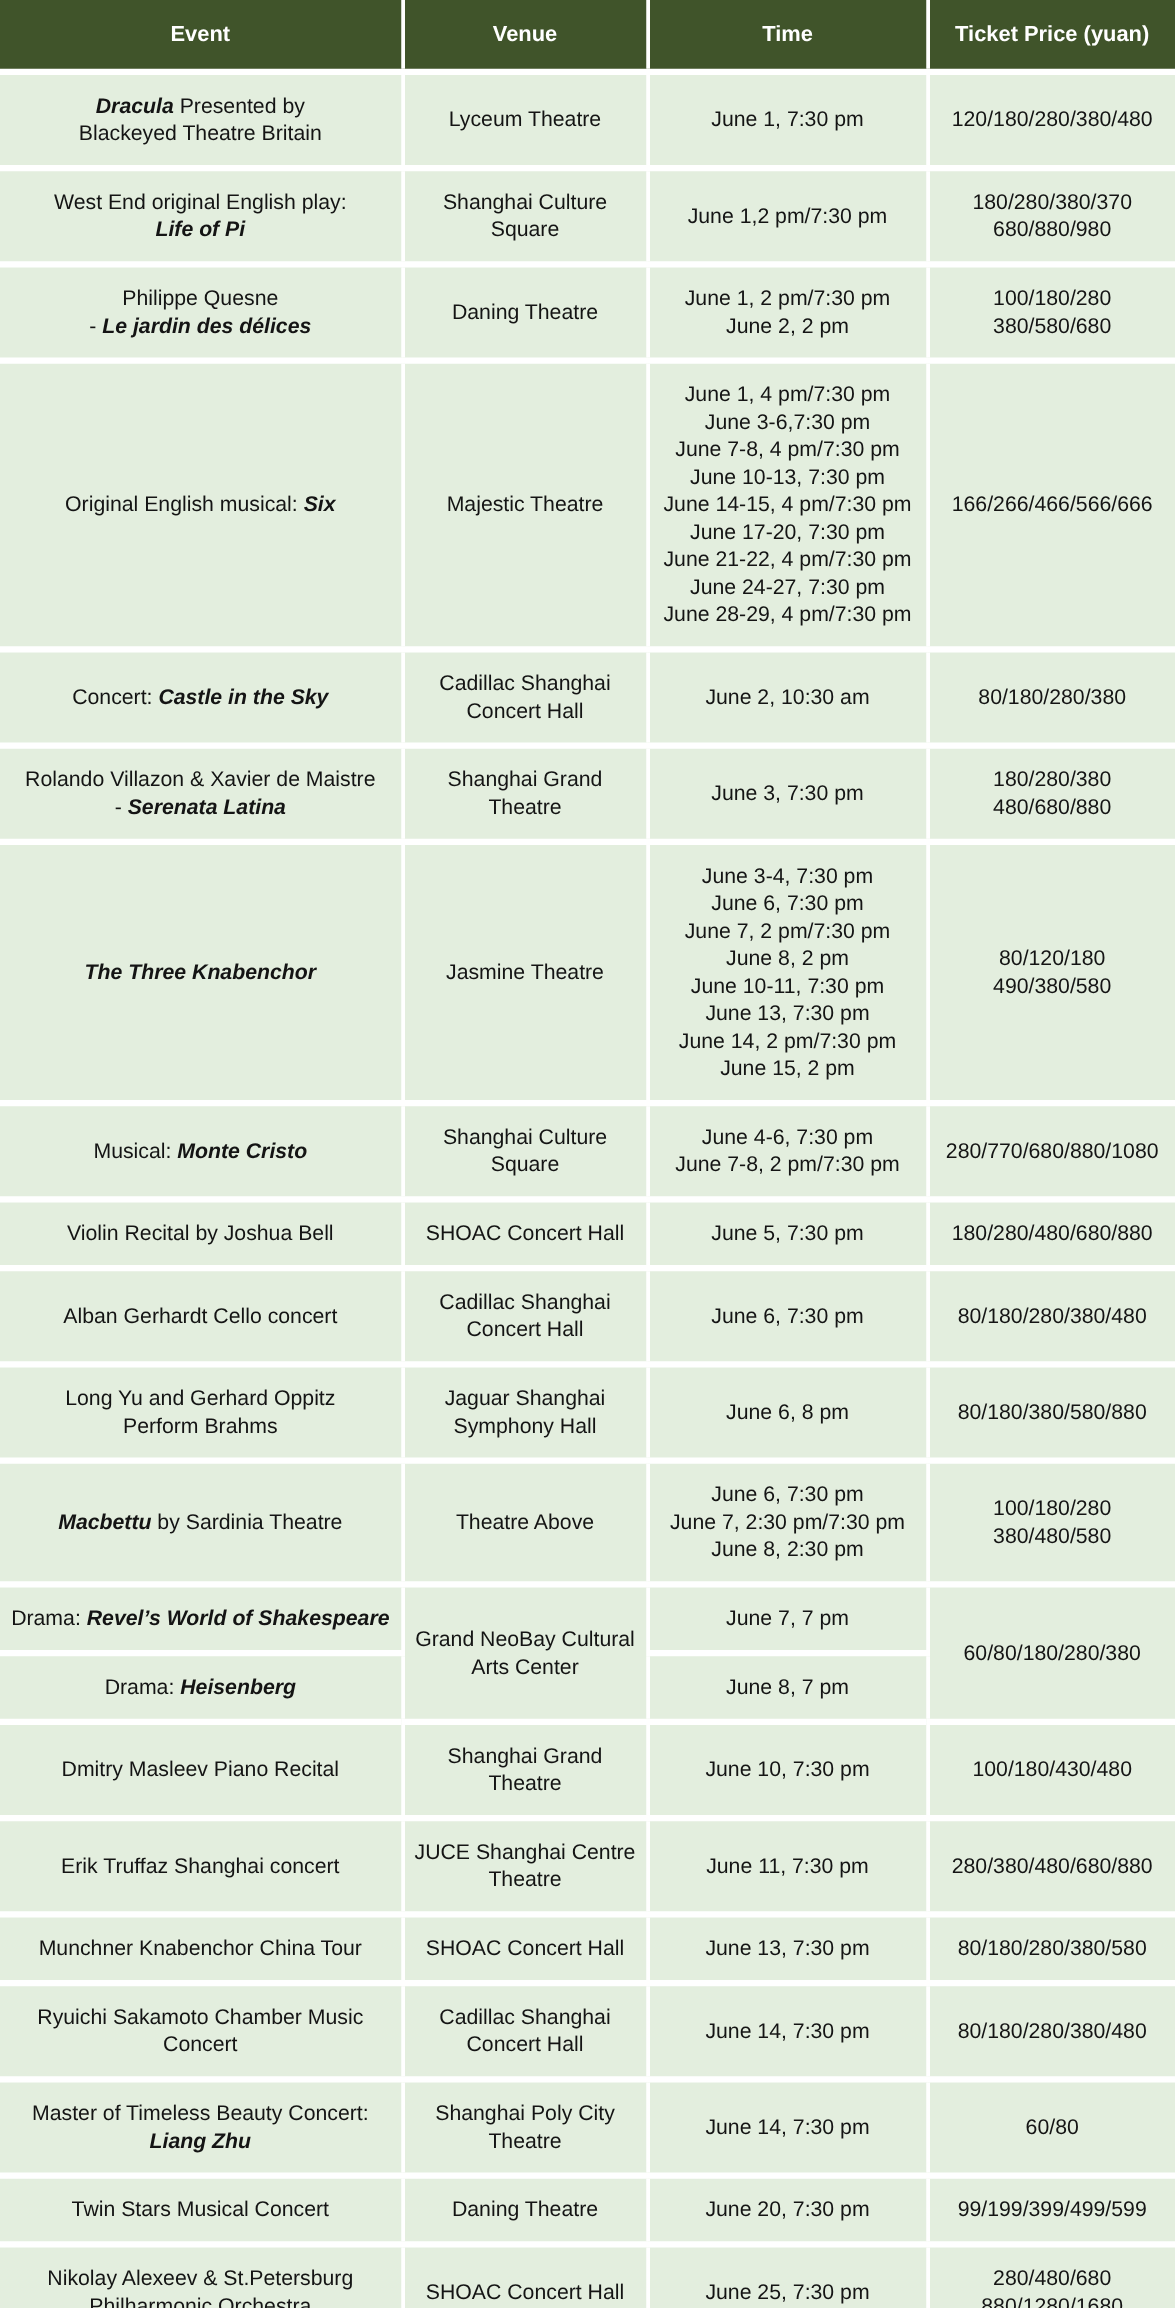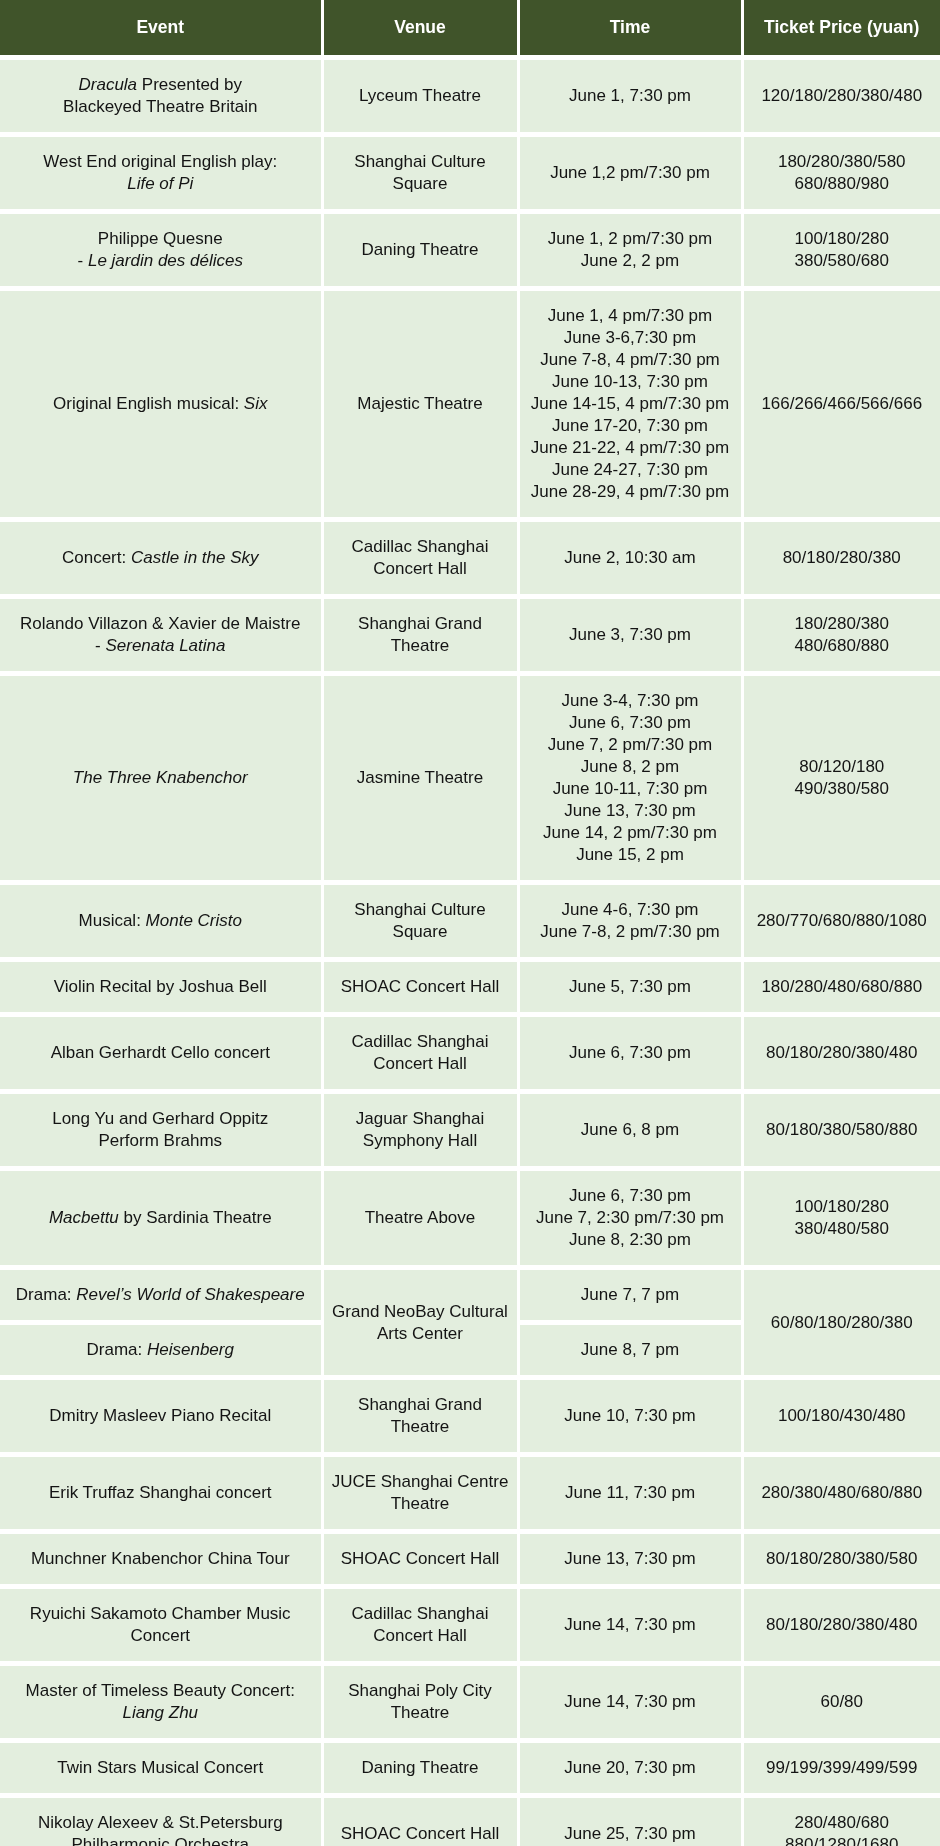--- a/index.html
+++ b/index.html
@@ -41,21 +41,21 @@
     border-top-width: 5px;
     border-bottom-width: 5px;
     text-align: center;
     vertical-align: middle;
     color: var(--text);
   }
   th:first-child, td:first-child { border-left: none; }
   th:last-child, td:last-child { border-right: none; margin-top: 20px; }
   tbody tr:last-child td { border-bottom: none; }
   .line { white-space: nowrap; }
-  .it { font-style: italic; }
+  .it { font-style: italic; font-weight: bold; }
 </style>
 </head>
 <body>
 
 <table id="events-table">
   <colgroup>
     <col style="width:322px">
     <col style="width:196px">
     <col style="width:224px">
     <col style="width:198px">
@@ -90,21 +90,21 @@
           <div class="line"><span class="it">Life of Pi</span></div>
         </td>
         <td>
           <div class="line"><span>Shanghai Culture</span></div>
           <div class="line"><span>Square</span></div>
         </td>
         <td>
           <div class="line"><span>June 1,2 pm/7:30 pm</span></div>
         </td>
         <td>
-          <div class="line"><span>180/280/380/580</span></div>
+          <div class="line"><span>180/280/380/370</span></div>
           <div class="line"><span>680/880/980</span></div>
         </td>
       </tr>
       <tr>
         <td>
           <div class="line"><span>Philippe Quesne</span></div>
           <div class="line"><span>- </span><span class="it">Le jardin des délices</span></div>
         </td>
         <td>
           <div class="line"><span>Daning Theatre</span></div>

